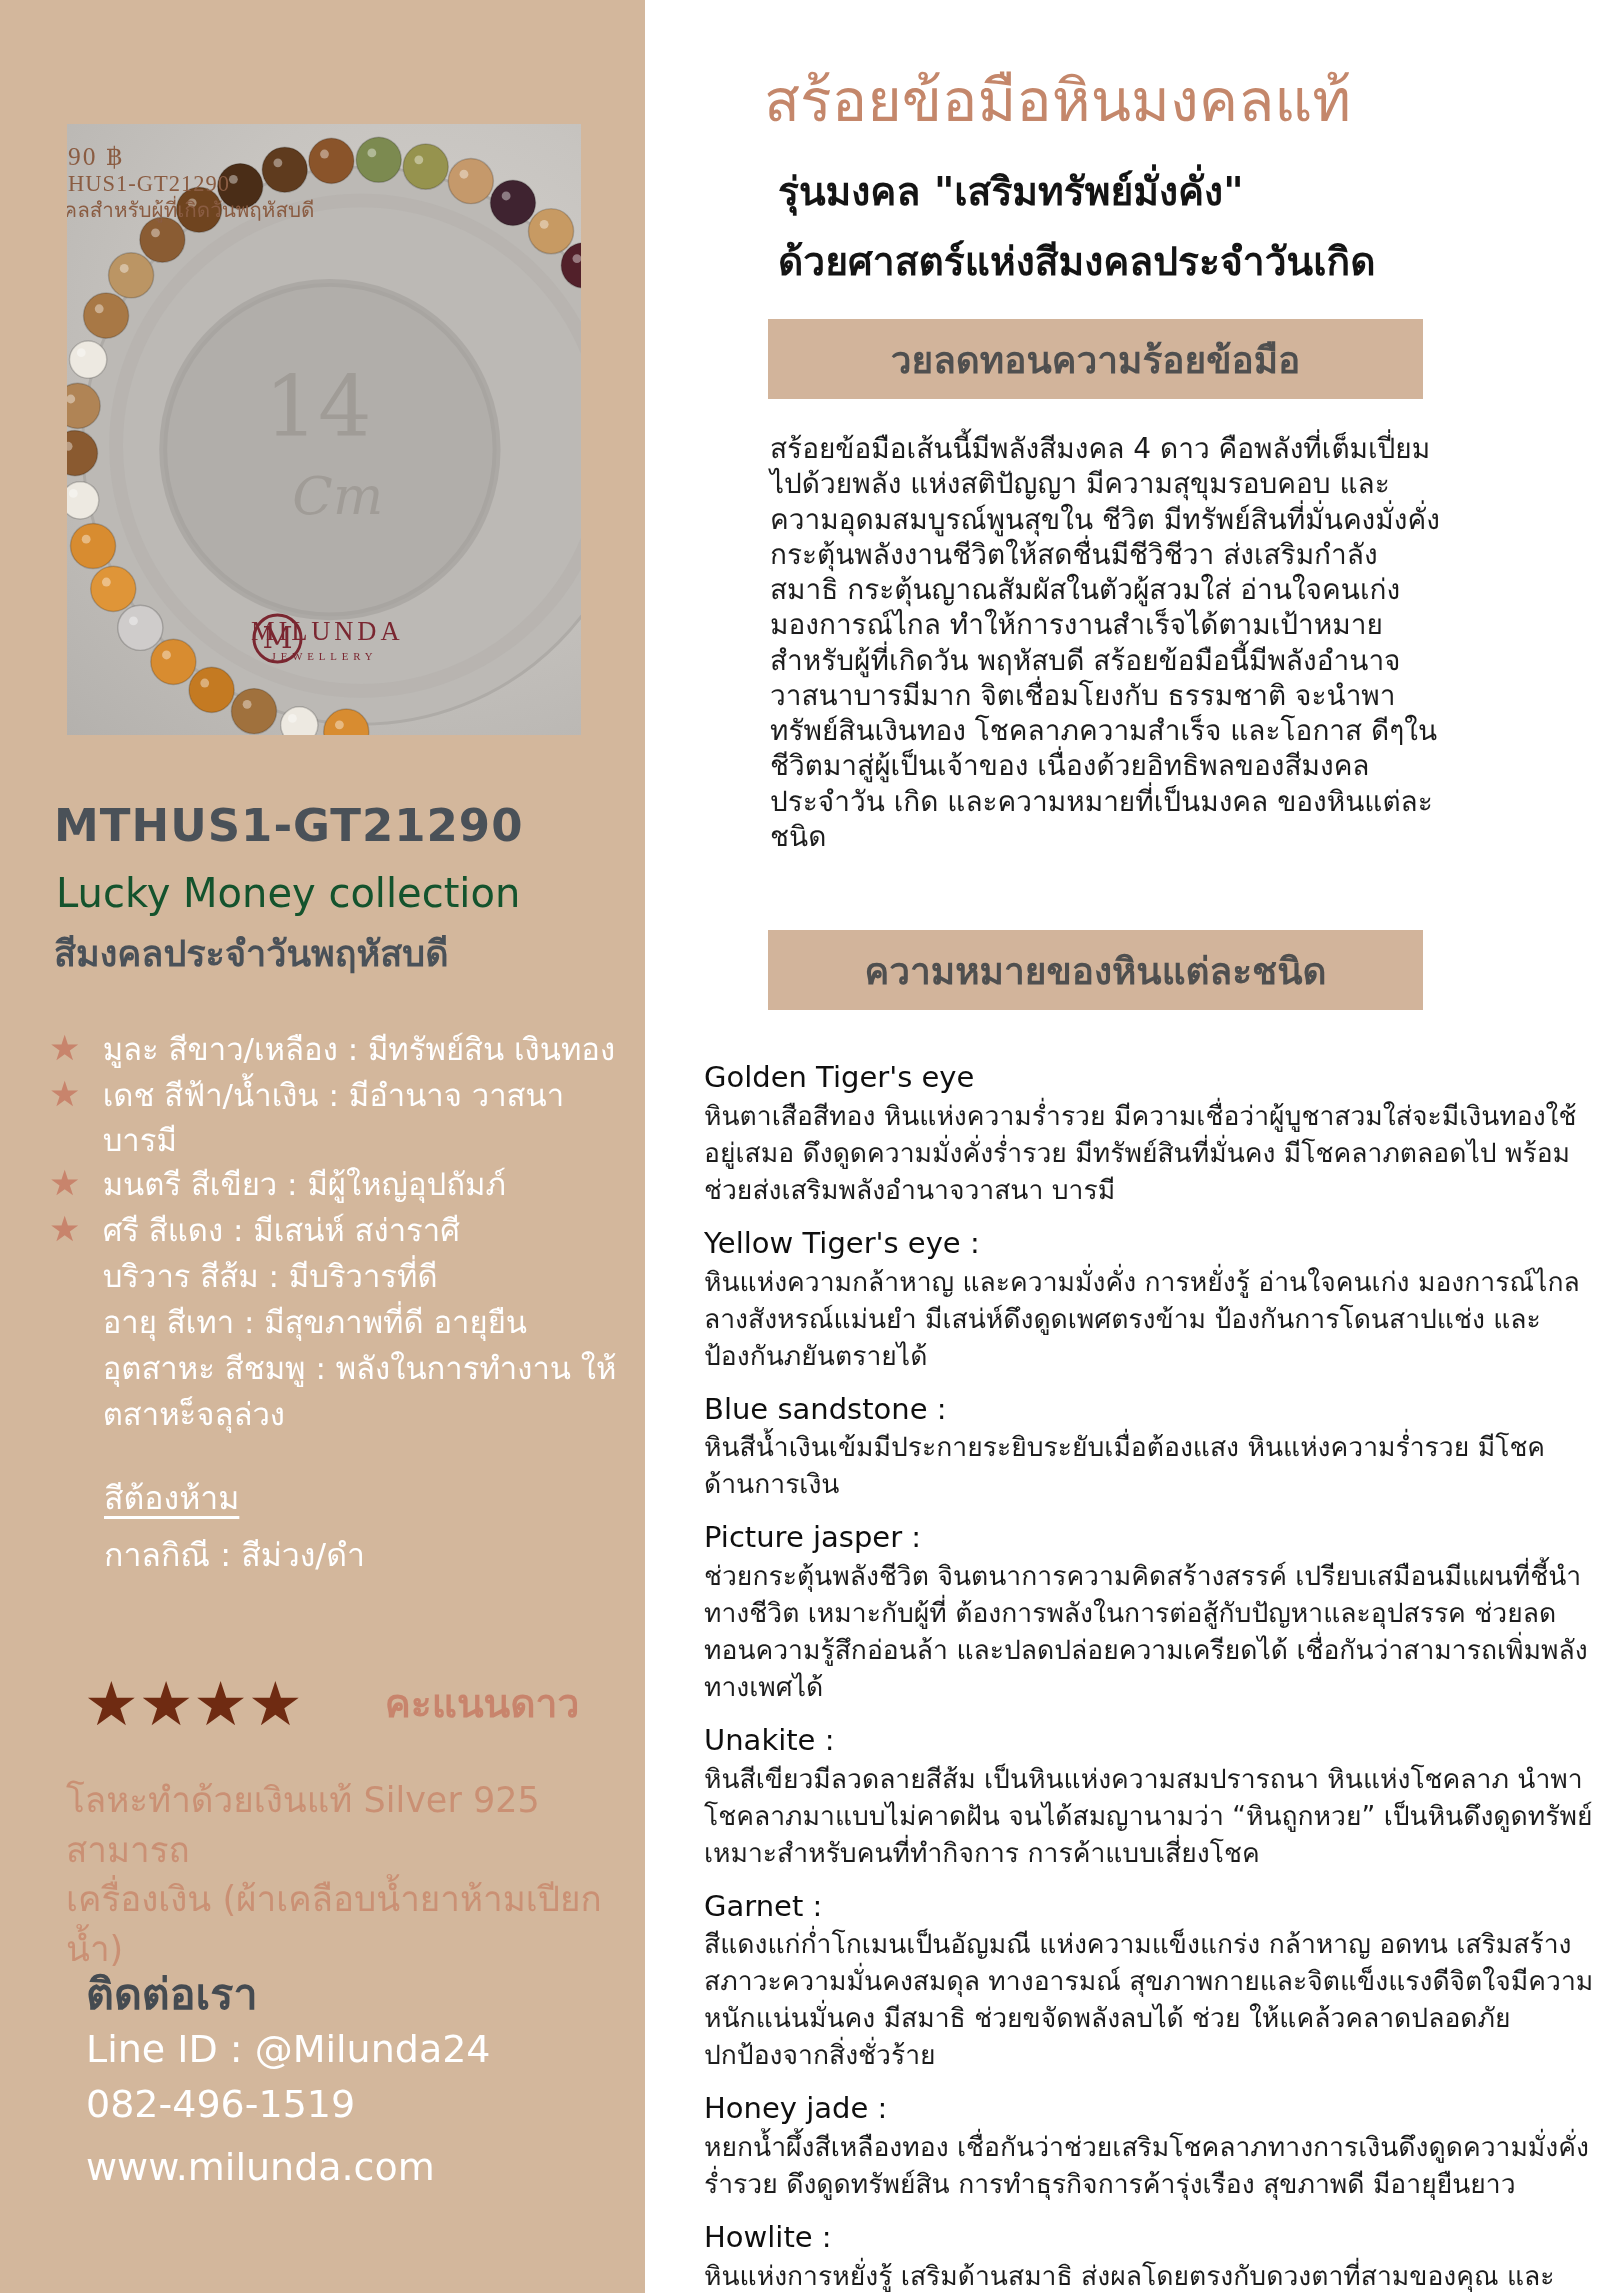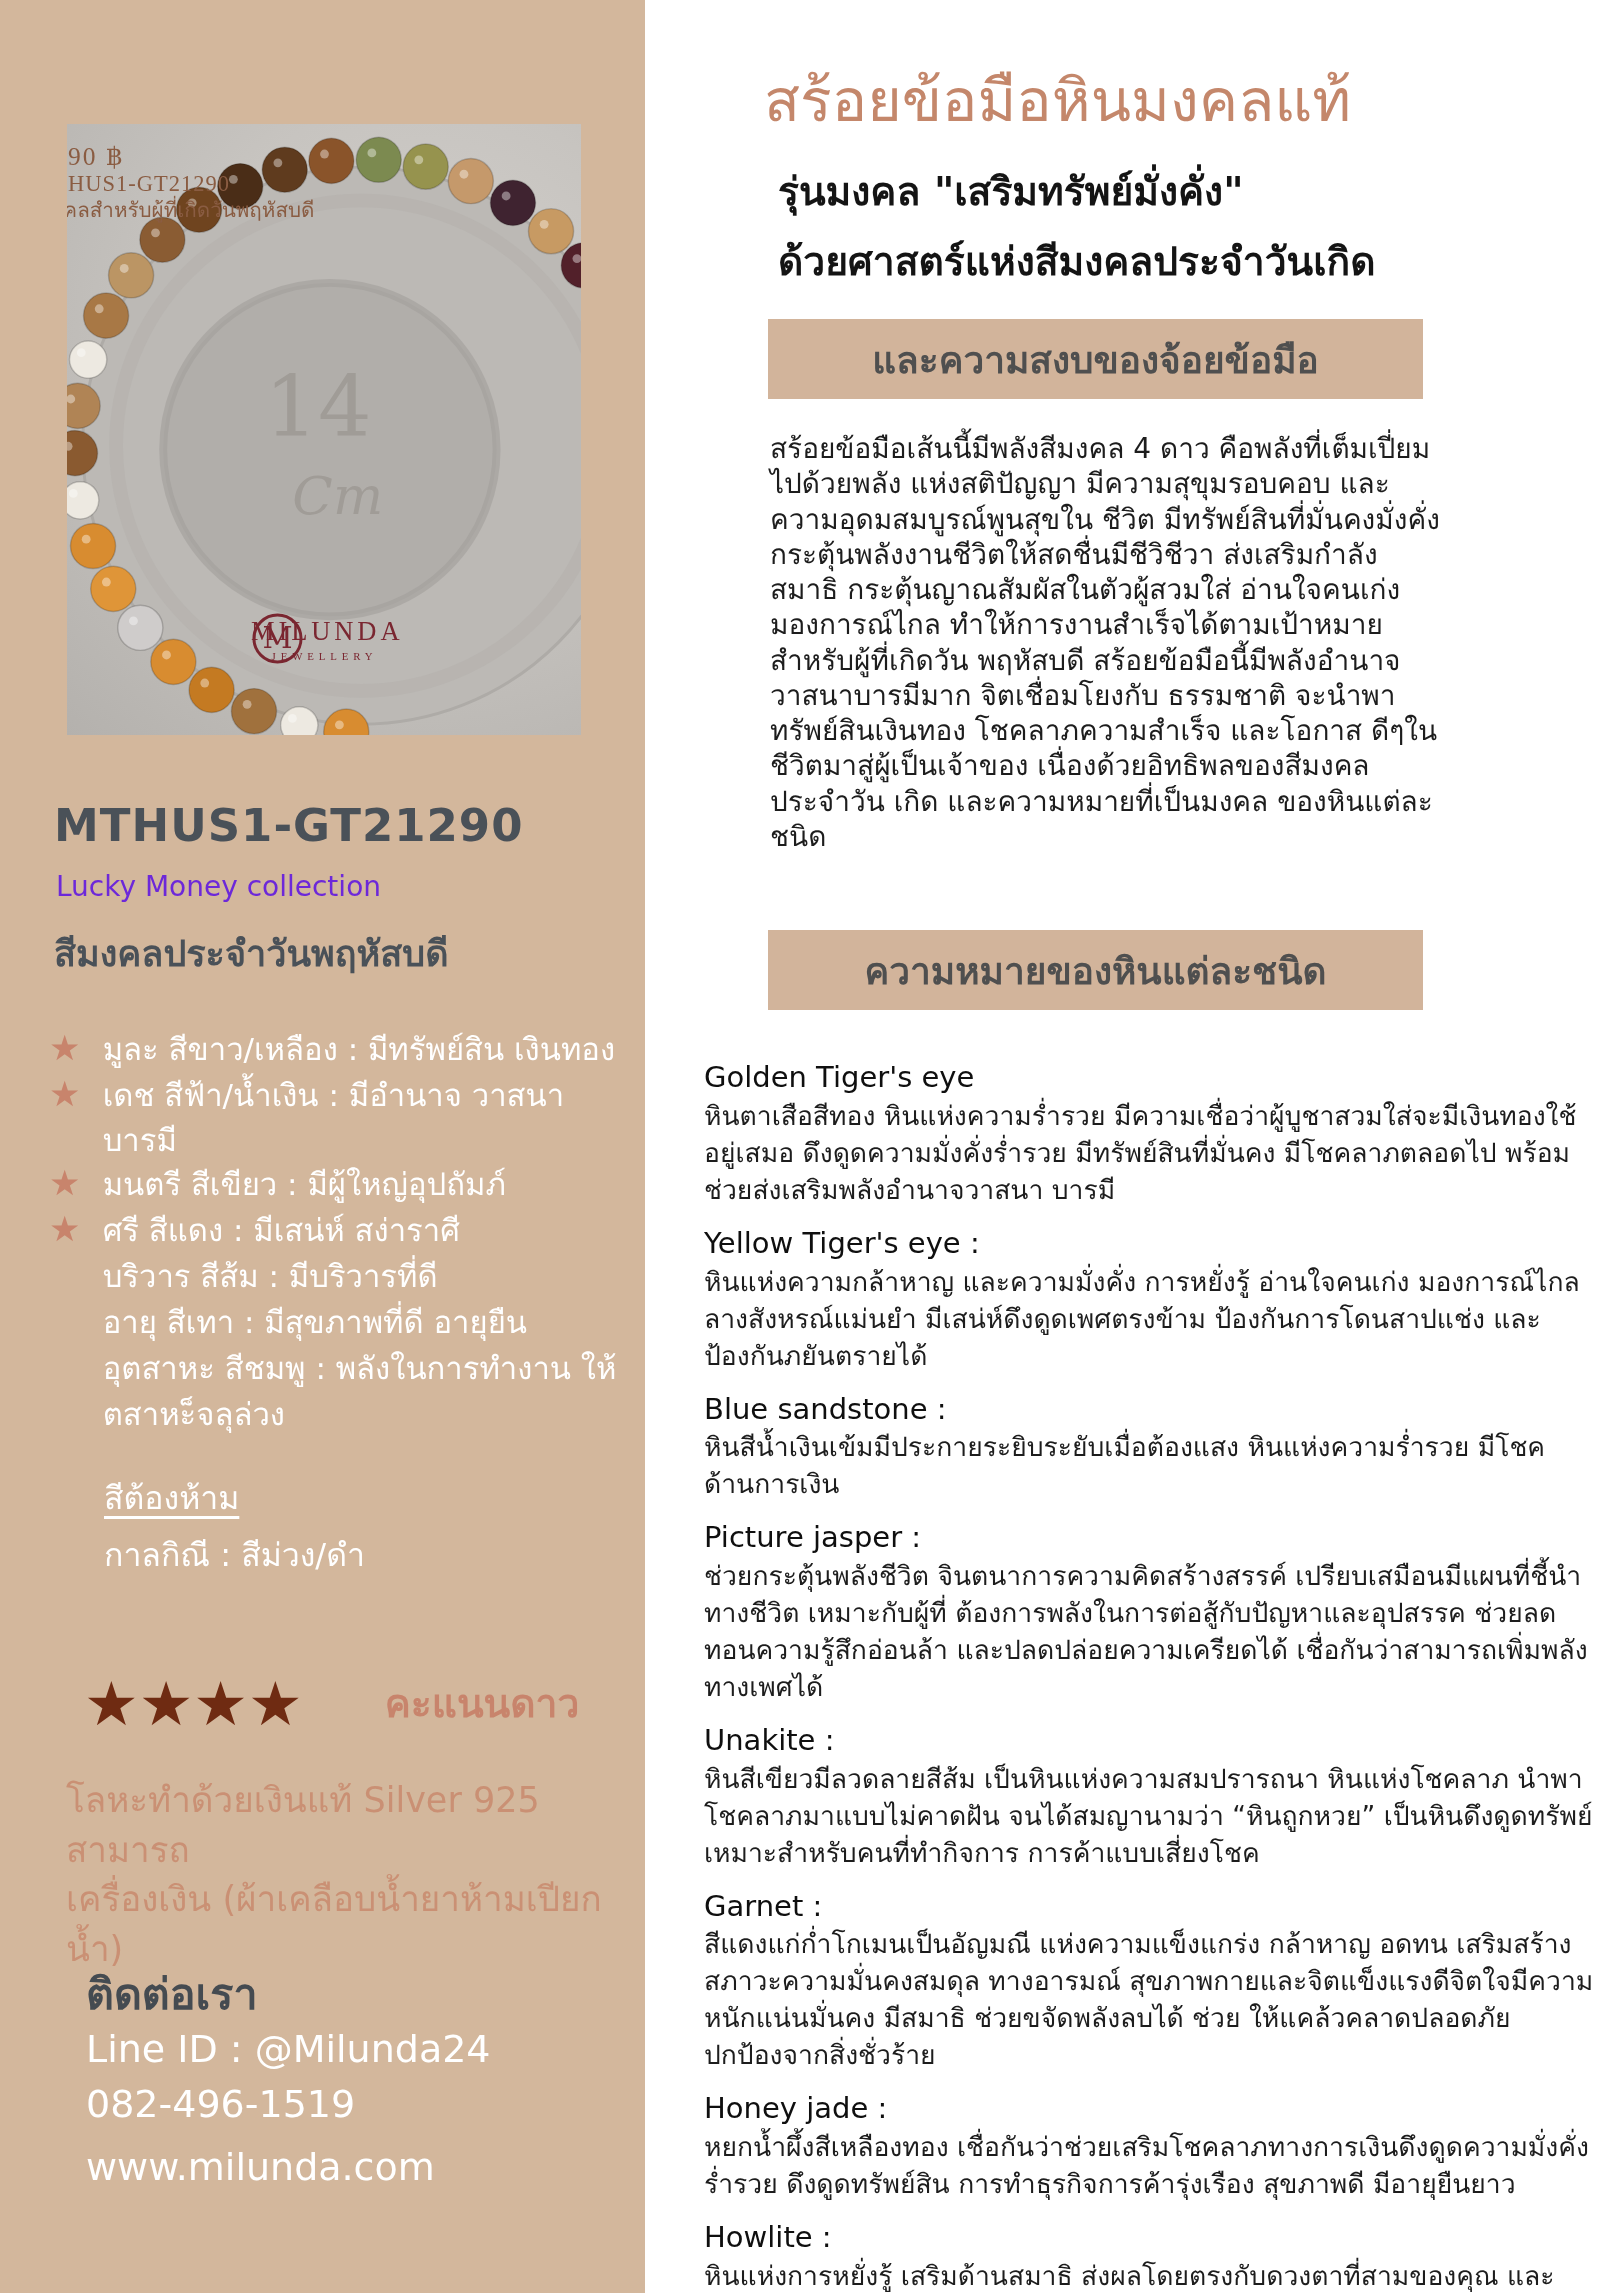--- a/index.html
+++ b/index.html
@@ -16,21 +16,21 @@
   .photo svg { position:absolute; left:0; top:0; }
   .watermark { position:absolute; left:-13.7px; top:17.6px; color:#8a5c42; line-height:1.15; z-index:3; }
   .wm-price { font-family:"Liberation Serif","DejaVu Serif",serif; font-size:25.5px; letter-spacing:2px; }
   .wm-code  { font-family:"Liberation Serif","DejaVu Serif",serif; font-size:22.5px; letter-spacing:1px; }
   .wm-caption { font-size:20.6px; margin-top:2px; }
   .brand { position:absolute; left:184px; top:488px; width:147px; text-align:center; color:#7a2630; z-index:3; }
   .brand-name { font-family:"Liberation Serif","DejaVu Serif",serif; font-size:26.5px; letter-spacing:3.9px; margin-top:3.9px; }
   .brand-sub  { font-family:"Liberation Serif","DejaVu Serif",serif; font-size:10.8px; letter-spacing:4.9px; margin-top:2.9px; }
 
   .code { left:54px; top:799px; font-size:45px; font-weight:bold; color:#4a5158; letter-spacing:1px; }
-  .collection { left:56px; top:870px; font-size:28px; color:#6d28d9; }
+  .collection { left:56px; top:870px; font-size:40px; color:#14532d; }
   .day-heading { left:54px; top:925px; font-size:36px; font-weight:bold; color:#4a5158; }
 
   .color-list { left:49px; top:1027px; width:588px; }
   .color-item { display:flex; align-items:flex-start; min-height:46px; }
   .color-item .star-icon { width:41px; flex:0 0 41px; font-size:35px; line-height:1.25; color:#c8846c; }
   .color-item .txt { font-size:31px; line-height:1.44; color:#ffffff; padding-left:12.7px; }
 
   .forbidden-label { left:104px; top:1472px; font-size:32px; color:#ffffff;
                      text-decoration:underline; text-underline-offset:6.9px; }
   .forbidden-text  { left:104px; top:1529px; font-size:32px; color:#ffffff; }
@@ -206,21 +206,21 @@
     <div class="contact-line c1">Line ID : @Milunda24</div>
     <div class="contact-line c2">082-496-1519</div>
     <div class="contact-line c3">www.milunda.com</div>
   </aside>
 
   <main class="right-col">
     <h1 class="main-title">สร้อยข้อมือหินมงคลแท้</h1>
     <div class="subtitle sub1">รุ่นมงคล "เสริมทรัพย์มั่งคั่ง"</div>
     <div class="subtitle sub2">ด้วยศาสตร์แห่งสีมงคลประจำวันเกิด</div>
 
-    <div class="sec-box box1">และความสงบของจ้อยข้อมือ</div>
+    <div class="sec-box box1">วยลดทอนความร้อยข้อมือ</div>
     <p class="para1">สร้อยข้อมือเส้นนี้มีพลังสีมงคล 4 ดาว คือพลังที่เต็มเปี่ยมไปด้วยพลัง แห่งสติปัญญา มีความสุขุมรอบคอบ และความอุดมสมบูรณ์พูนสุขใน ชีวิต มีทรัพย์สินที่มั่นคงมั่งคั่ง กระตุ้นพลังงานชีวิตให้สดชื่นมีชีวิชีวา ส่งเสริมกำลังสมาธิ กระตุ้นญาณสัมผัสในตัวผู้สวมใส่ อ่านใจคนเก่ง มองการณ์ไกล ทำให้การงานสำเร็จได้ตามเป้าหมาย สำหรับผู้ที่เกิดวัน พฤหัสบดี สร้อยข้อมือนี้มีพลังอำนาจวาสนาบารมีมาก จิตเชื่อมโยงกับ ธรรมชาติ จะนำพาทรัพย์สินเงินทอง โชคลาภความสำเร็จ และโอกาส ดีๆในชีวิตมาสู่ผู้เป็นเจ้าของ เนื่องด้วยอิทธิพลของสีมงคลประจำวัน เกิด และความหมายที่เป็นมงคล ของหินแต่ละชนิด</p>
 
     <div class="sec-box box2">ความหมายของหินแต่ละชนิด</div>
     <div class="stones" id="stones">
         <div class="stone">
     <div class="stone-name">Golden Tiger's eye</div>
     <div class="stone-desc">หินตาเสือสีทอง หินแห่งความร่ำรวย มีความเชื่อว่าผู้บูชาสวมใส่จะมีเงินทองใช้อยู่เสมอ ดึงดูดความมั่งคั่งร่ำรวย มีทรัพย์สินที่มั่นคง มีโชคลาภตลอดไป พร้อมช่วยส่งเสริมพลังอำนาจวาสนา บารมี</div>
   </div>
         <div class="stone">
     <div class="stone-name">Yellow Tiger's eye :</div>

